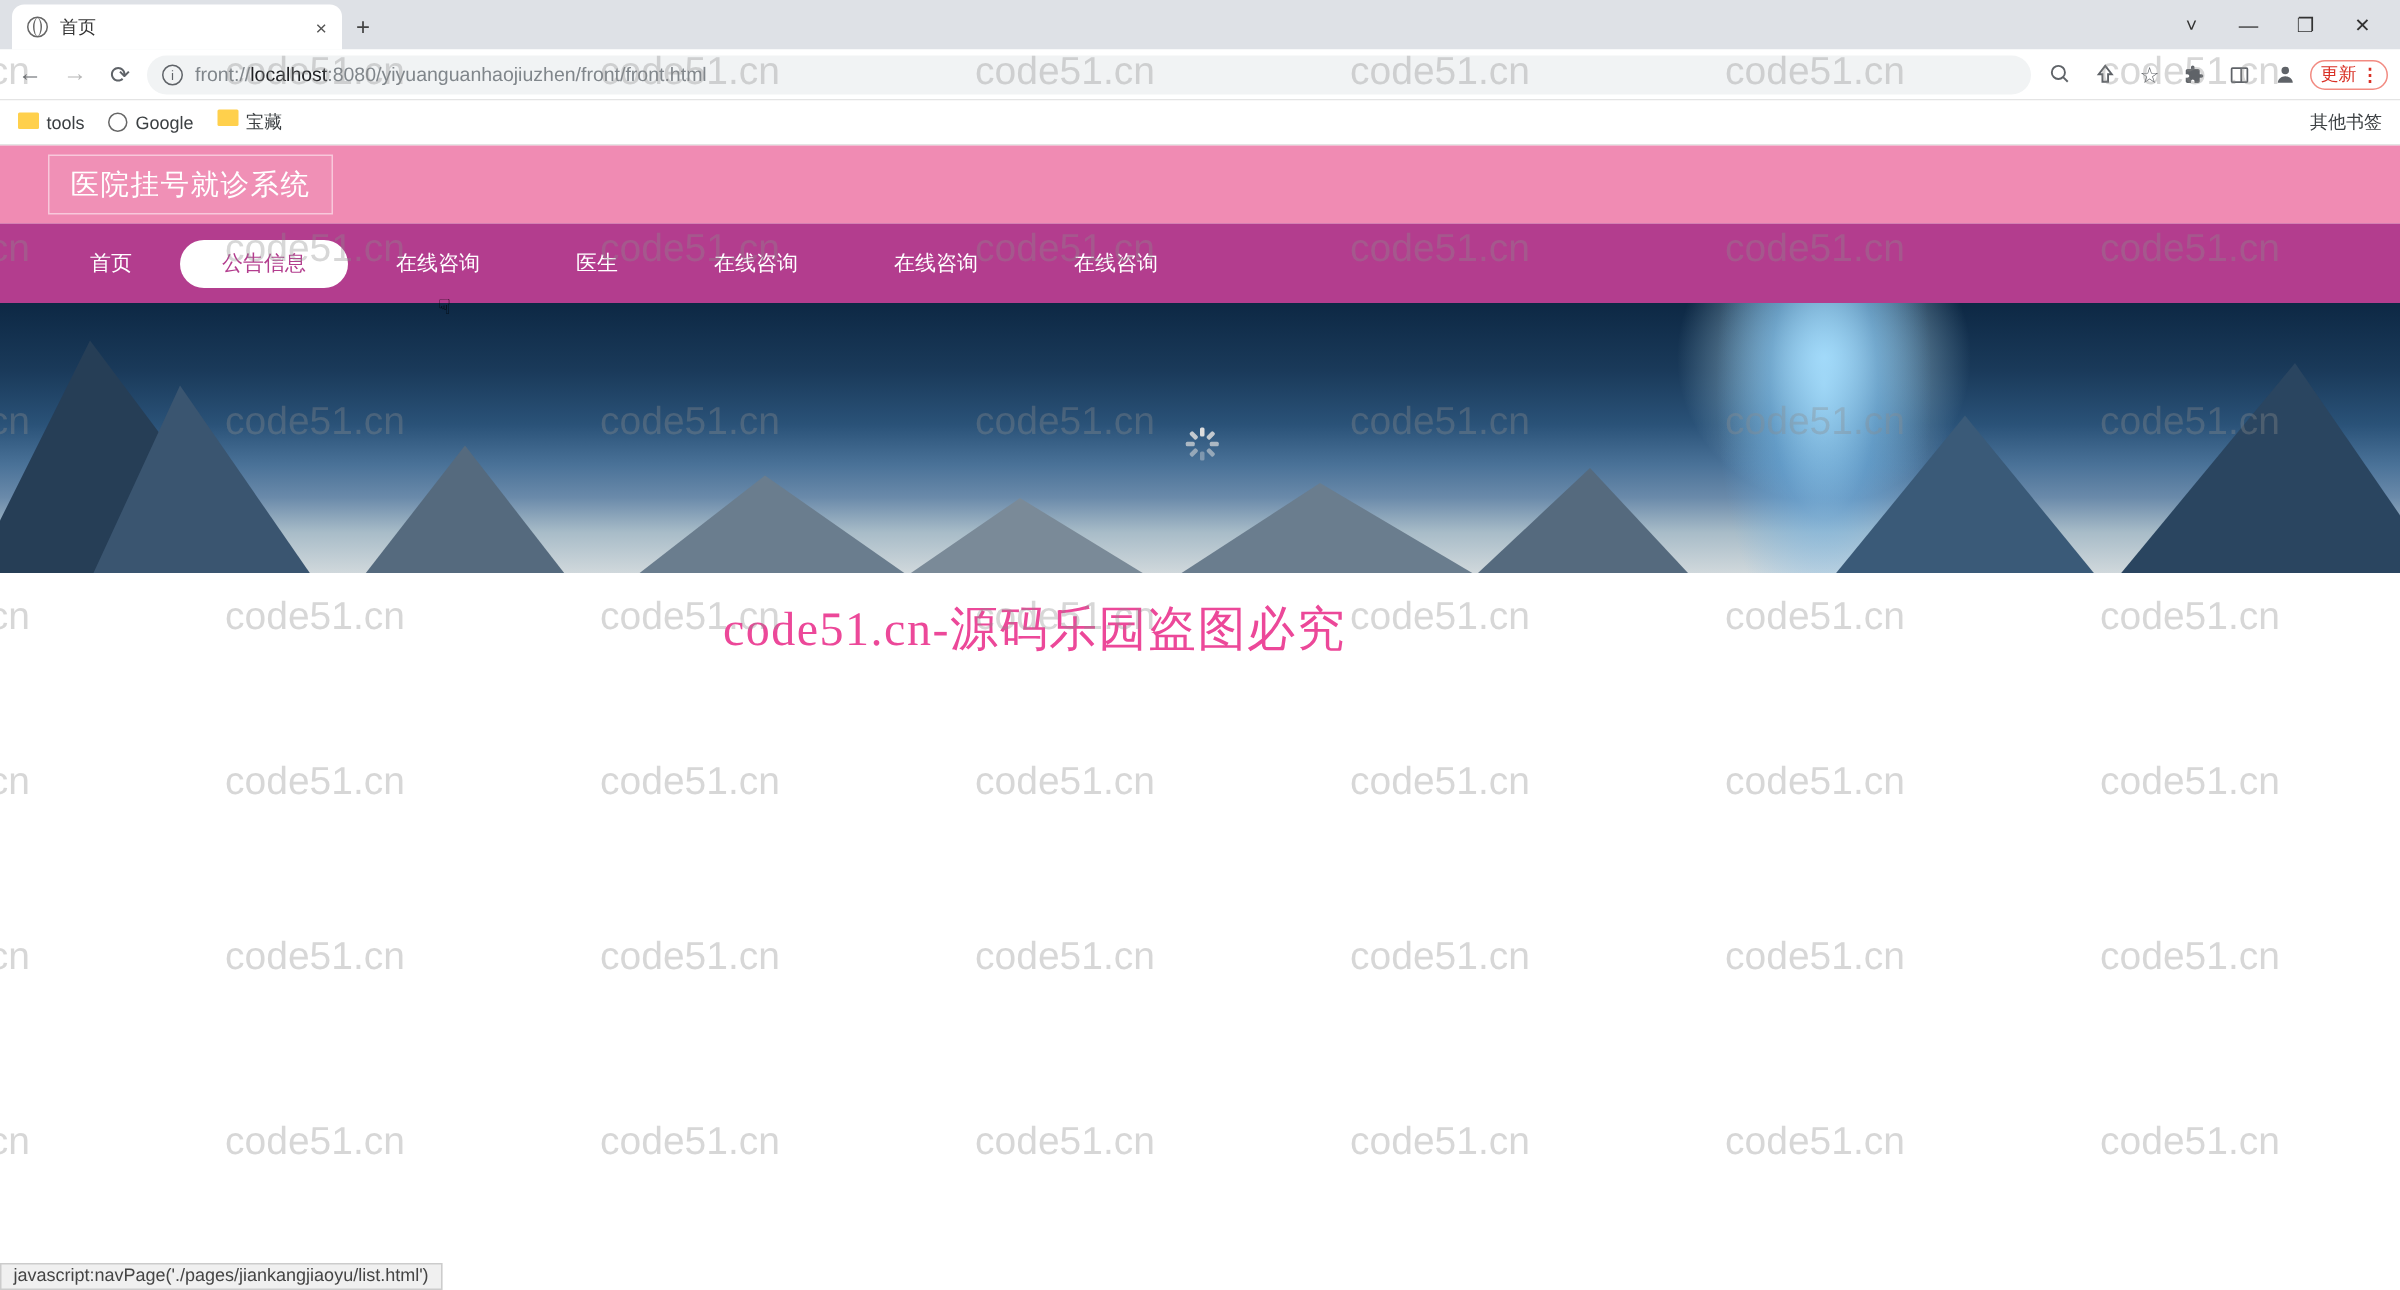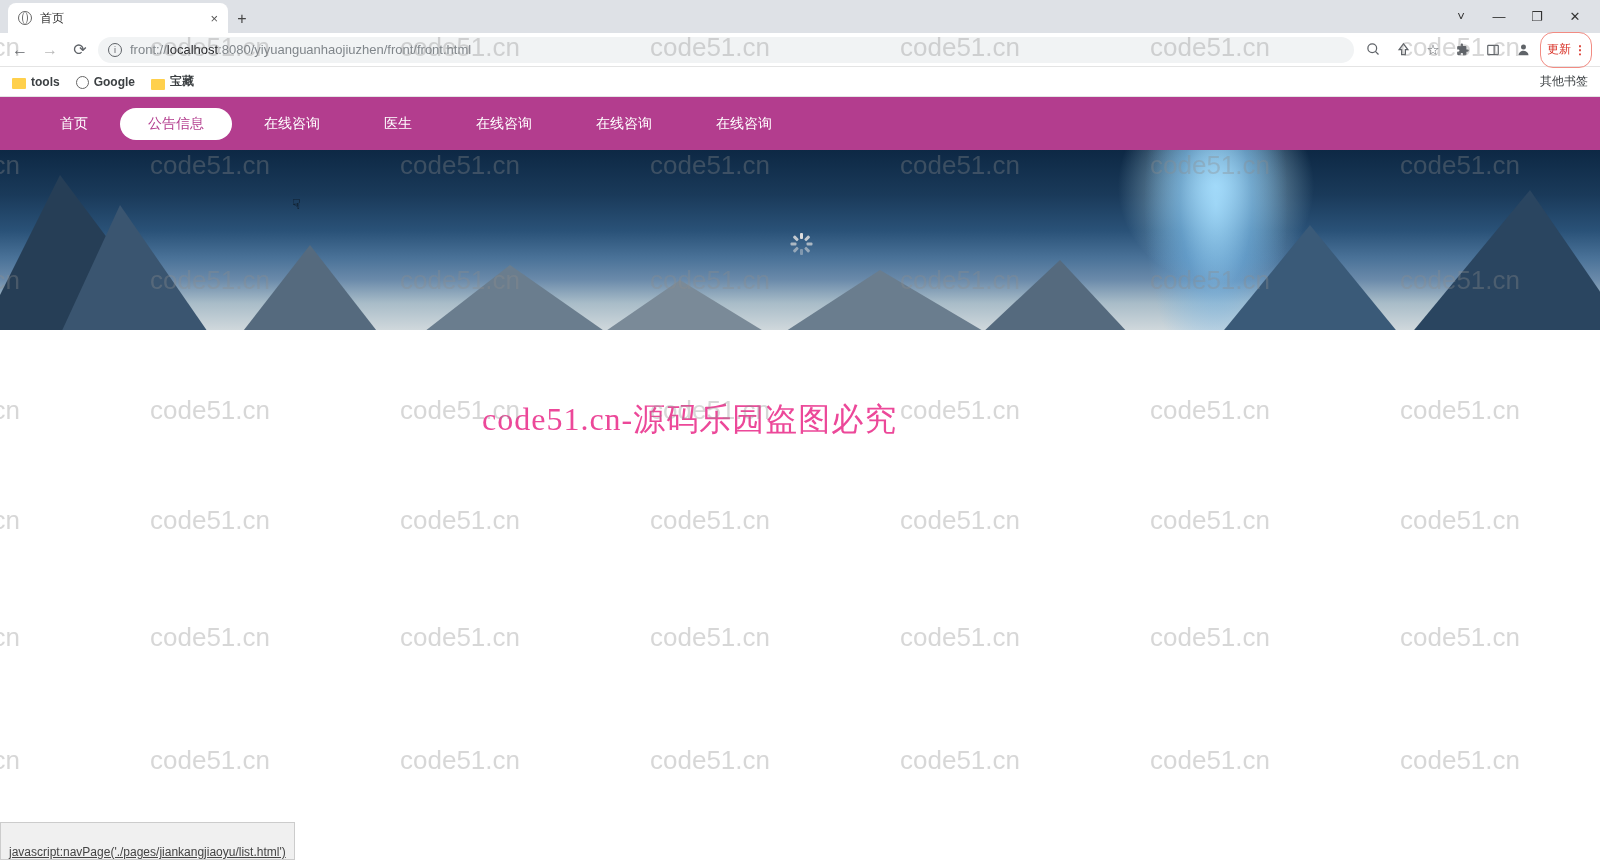--- a/index.html
+++ b/index.html
@@ -17,25 +17,25 @@
 
 .addr-bar { height:34px; background:#fff; display:flex; align-items:center; padding:0 8px; gap:6px; border-bottom:1px solid #e4e4e4; }
 .nav-icn { width:24px; height:24px; display:flex; align-items:center; justify-content:center; color:#5f6368; font-size:16px; cursor:pointer; }
 .nav-icn.disabled { color:#b8b8b8; }
 .url-field { flex:1; height:26px; background:#f1f3f4; border-radius:13px; display:flex; align-items:center; padding:0 10px; gap:8px; font-size:13px; }
 .url-field .info { width:14px; height:14px; border:1.3px solid #5f6368; border-radius:50%; display:flex; align-items:center; justify-content:center; font-size:9px; color:#5f6368; }
 .url-text { color:#202124; }
 .url-text .dim { color:#80868b; }
 .right-icons { display:flex; align-items:center; gap:4px; }
 .right-icons .ic { width:26px; height:26px; display:flex; align-items:center; justify-content:center; color:#5f6368; font-size:15px; cursor:pointer; }
-.update-pill { border:1px solid #f28b82; color:#d93025; border-radius:13px; height:36px; padding:0 6px; display:flex; align-items:center; font-size:12px; gap:3px; cursor:pointer; }
+.update-pill { border:1px solid #f28b82; color:#d93025; border-radius:13px; height:20px; padding:0 6px; display:flex; align-items:center; font-size:12px; gap:3px; cursor:pointer; }
 .update-pill .dots { color:#d93025; font-weight:bold; letter-spacing:-1px; }
 
 .bookmarks { height:30px; background:#fff; display:flex; align-items:center; padding:0 12px; gap:16px; font-size:12px; color:#3c4043; border-bottom:1px solid #e4e4e4; }
-.bm { display:flex; align-items:flex-end; gap:5px; cursor:pointer;font-weight:bold; }
+.bm { display:flex; align-items:flex-start; gap:5px; cursor:pointer; }
 .bm .fold { width:14px; height:11px; background:#ffd04c; border-radius:1px; }
 .bm .globe2 { width:13px; height:13px; border:1.3px solid #666; border-radius:50%; }
 .other-bm { margin-left:auto; display:flex; align-items:flex-start; gap:5px; cursor:pointer; }
 
 
 .page { position:relative; }
 .header { height:52px; background:#f08bb3; display:flex; align-items:center; padding-left:32px; }
 .logo-box { border:1px solid rgba(255,255,255,0.5); padding:6px 14px; background:rgba(255,255,255,0.05); }
 .logo-box span { color:#fff; font-size:19px; letter-spacing:1px; }
 
@@ -57,21 +57,21 @@
 .m6 { left:980px; bottom:-5px; border-left:80px solid transparent; border-right:70px solid transparent; border-bottom:75px solid #556a7e; }
 .m7 { right:200px; bottom:-5px; border-left:90px solid transparent; border-right:90px solid transparent; border-bottom:110px solid #3a5a78; }
 .m8 { right:-30px; bottom:-5px; border-left:120px solid transparent; border-right:100px solid transparent; border-bottom:145px solid #2a4560; }
 .spinner { position:absolute; left:50%; top:52%; transform:translate(-50%,-50%); width:22px; height:22px; }
 .spinner div { position:absolute; width:3px; height:6px; background:#ddd; left:50%; top:0; transform-origin:50% 11px; border-radius:1px; }
 .spinner div:nth-child(1){transform:rotate(0deg);opacity:1}.spinner div:nth-child(2){transform:rotate(45deg);opacity:.85}.spinner div:nth-child(3){transform:rotate(90deg);opacity:.7}.spinner div:nth-child(4){transform:rotate(135deg);opacity:.55}.spinner div:nth-child(5){transform:rotate(180deg);opacity:.4}.spinner div:nth-child(6){transform:rotate(225deg);opacity:.55}.spinner div:nth-child(7){transform:rotate(270deg);opacity:.7}.spinner div:nth-child(8){transform:rotate(315deg);opacity:.85}
 
 .watermark-text { position:absolute; color:#ec4899; font-size:32px; font-family:"SimSun",serif; letter-spacing:1px; white-space:nowrap; }
 .wm-repeat { position:absolute; color:rgba(140,140,140,0.35); font-size:26px; white-space:nowrap; font-family:Arial,sans-serif; }
 
-.status-bar { position:absolute; bottom:0; left:0; height:38px; background:#f0f0f0; border:1px solid #ccc; padding:0 8px; display:flex; align-items:flex-end; font-size:12px; color:#444;text-decoration:underline; }
+.status-bar { position:absolute; bottom:0; left:0; height:18px; background:#f0f0f0; border:1px solid #ccc; padding:0 8px; display:flex; align-items:flex-start; font-size:12px; color:#444; }
 
 .cursor-hand { position:absolute; left:292px; top:196px; font-size:14px; color:#000; pointer-events:none; }
 </style>
 </head>
 <body>
 
 <div class="browser-top">
   <div class="tab">
     <span class="globe"></span>
     <span>首页</span>
@@ -146,20 +146,25 @@
       <span class="fold"></span>
       <span>宝藏</span>
     </div>
   <div class="other-bm">
       <span class="fold"></span>
       <span>其他书签</span>
     </div>
 </div>
 
 <div class="page">
+  <div class="header">
+    <div class="logo-box">
+      <span>医院挂号就诊系统</span>
+    </div>
+  </div>
   <div class="navbar">
     <div class="nav-item">首页</div>
     <div class="nav-item active">公告信息</div>
     <div class="nav-item">在线咨询</div>
     <div class="nav-item">医生</div>
     <div class="nav-item">在线咨询</div>
     <div class="nav-item">在线咨询</div>
     <div class="nav-item">在线咨询</div>
   </div>
   <div class="banner">

